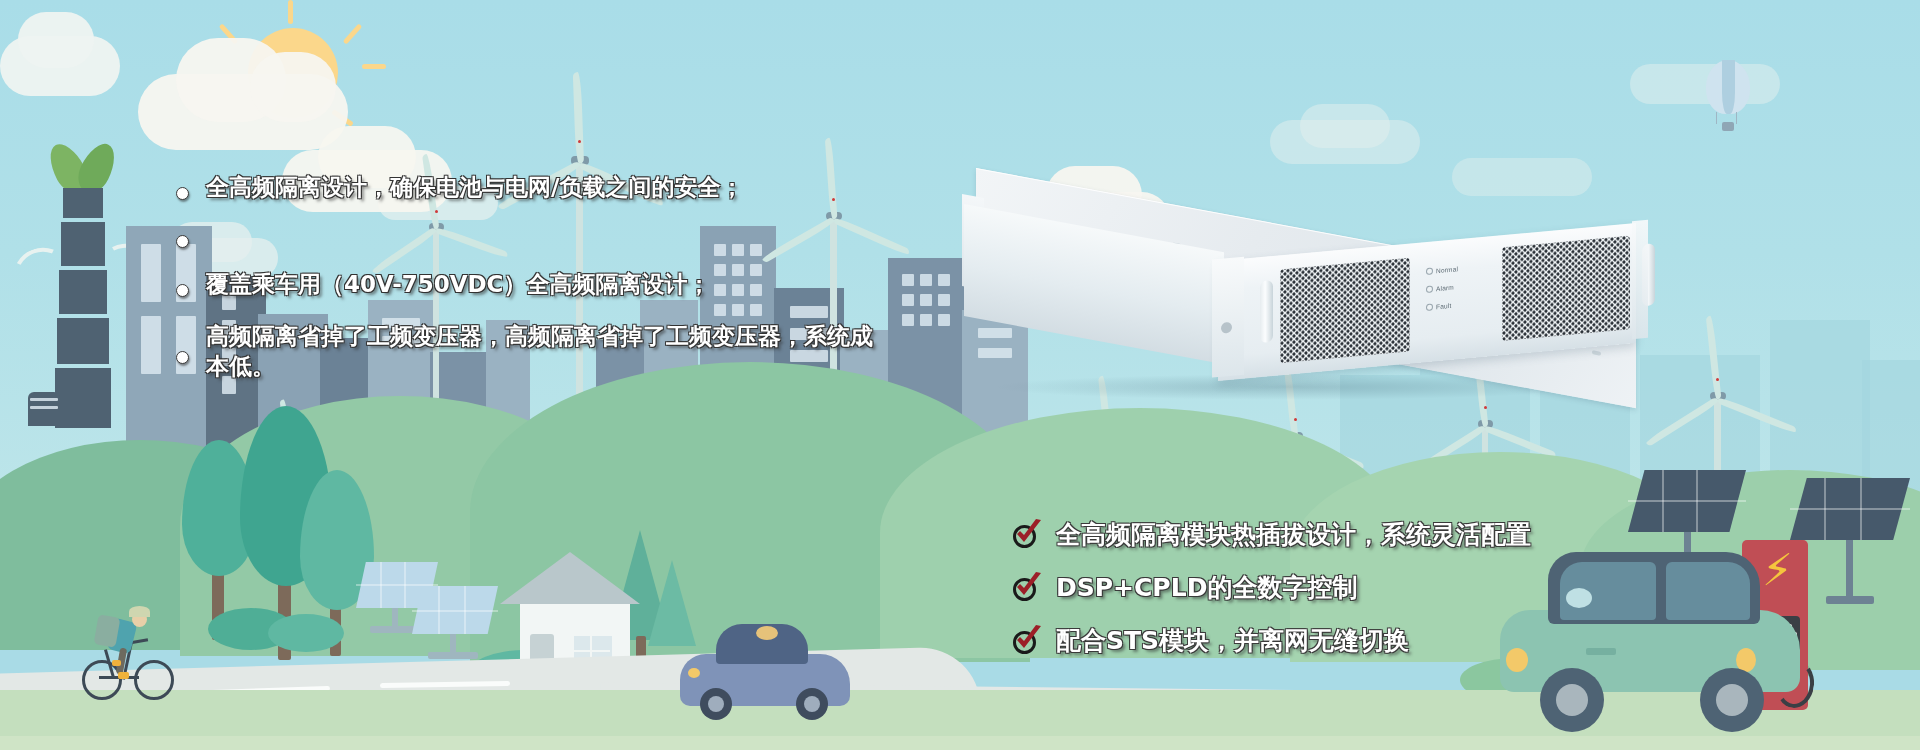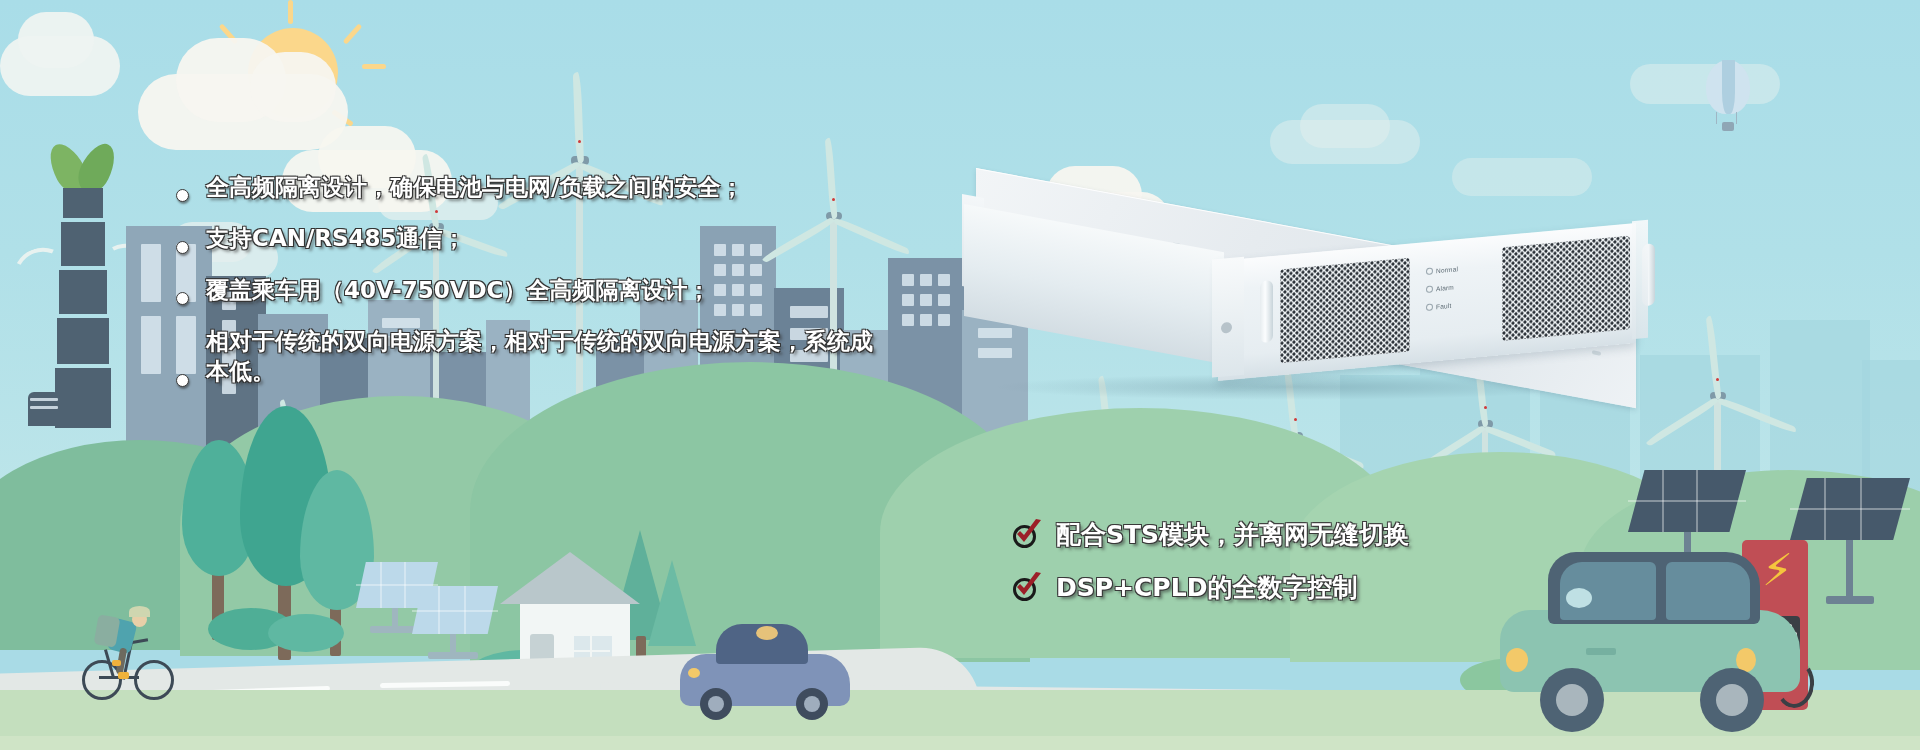--- a/index.html
+++ b/index.html
@@ -158,21 +158,21 @@
     font-family:"DejaVu Sans","Liberation Sans",sans-serif;
     text-shadow:
       -2px -2px 0 #2e2e2e, 2px -2px 0 #2e2e2e,
       -2px  2px 0 #2e2e2e, 2px  2px 0 #2e2e2e,
        0    0   2px #2e2e2e,
        5px  6px 4px rgba(40,40,40,.55);
   }
   #title .gap{display:inline-block;width:46px;}
 
   #bullets{position:absolute;left:176px;top:172px;width:760px;}
-  .bullet{position:relative;display:flex;align-items:flex-end;margin-bottom:21px;}
+  .bullet{position:relative;display:flex;align-items:center;margin-bottom:21px;}
   .bullet .dot{
     width:11px;height:11px;border-radius:50%;background:#ffffff;
     margin-top:12px;margin-right:17px;flex:0 0 auto;
     box-shadow:1px 2px 2px rgba(40,40,40,.5);border:1px solid #3a3a3a;
   }
   .bullet .btxt{
     font-size:23px;font-weight:bold;color:#ffffff;line-height:1.32;
     font-family:"DejaVu Sans","Liberation Sans",sans-serif;
     text-shadow:
       -1px -1px 0 #333, 1px -1px 0 #333,
@@ -600,46 +600,54 @@
   </div>
 
 
   <div id="bullets">
     <div class="bullet">
       <span class="dot"></span>
       <span class="btxt">全高频隔离设计，确保电池与电网/负载之间的安全；</span>
     </div>
     <div class="bullet">
       <span class="dot"></span>
-      <span class="btxt">支持CAN/RS485通信；</span>
     </div>
     <div class="bullet">
       <span class="dot"></span>
       <span class="btxt">覆盖乘车用（40V-750VDC）全高频隔离设计；</span>
     </div>
     <div class="bullet" style="width:700px;">
       <span class="dot"></span>
-      <span class="btxt">相对于传统的双向电源方案，相对于传统的双向电源方案，系统成本低。</span>
+      <span class="btxt">高频隔离省掉了工频变压器，高频隔离省掉了工频变压器，系统成本低。</span>
     </div>
   </div>
 
   <div id="checks">
     <div class="chk">
       <span class="chk-ic">
         <span class="ring"></span>
         <svg width="32" height="32" viewBox="0 0 32 32">
           <path d="M5 15 L12 23 L29 1 L24 0 L12 16 L8 12 Z" fill="#9c1f28"></path>
         </svg>
       </span>
-      <span class="chk-txt">配合STS模块，并离网无缝切换</span>
+      <span class="chk-txt">全高频隔离模块热插拔设计，系统灵活配置</span>
     </div>
     <div class="chk">
       <span class="chk-ic">
         <span class="ring"></span>
         <svg width="32" height="32" viewBox="0 0 32 32">
           <path d="M5 15 L12 23 L29 1 L24 0 L12 16 L8 12 Z" fill="#9c1f28"></path>
         </svg>
       </span>
       <span class="chk-txt">DSP+CPLD的全数字控制</span>
     </div>
+    <div class="chk">
+      <span class="chk-ic">
+        <span class="ring"></span>
+        <svg width="32" height="32" viewBox="0 0 32 32">
+          <path d="M5 15 L12 23 L29 1 L24 0 L12 16 L8 12 Z" fill="#9c1f28"></path>
+        </svg>
+      </span>
+      <span class="chk-txt">配合STS模块，并离网无缝切换</span>
+    </div>
   </div>
 
 </div>
 
 </body></html>

